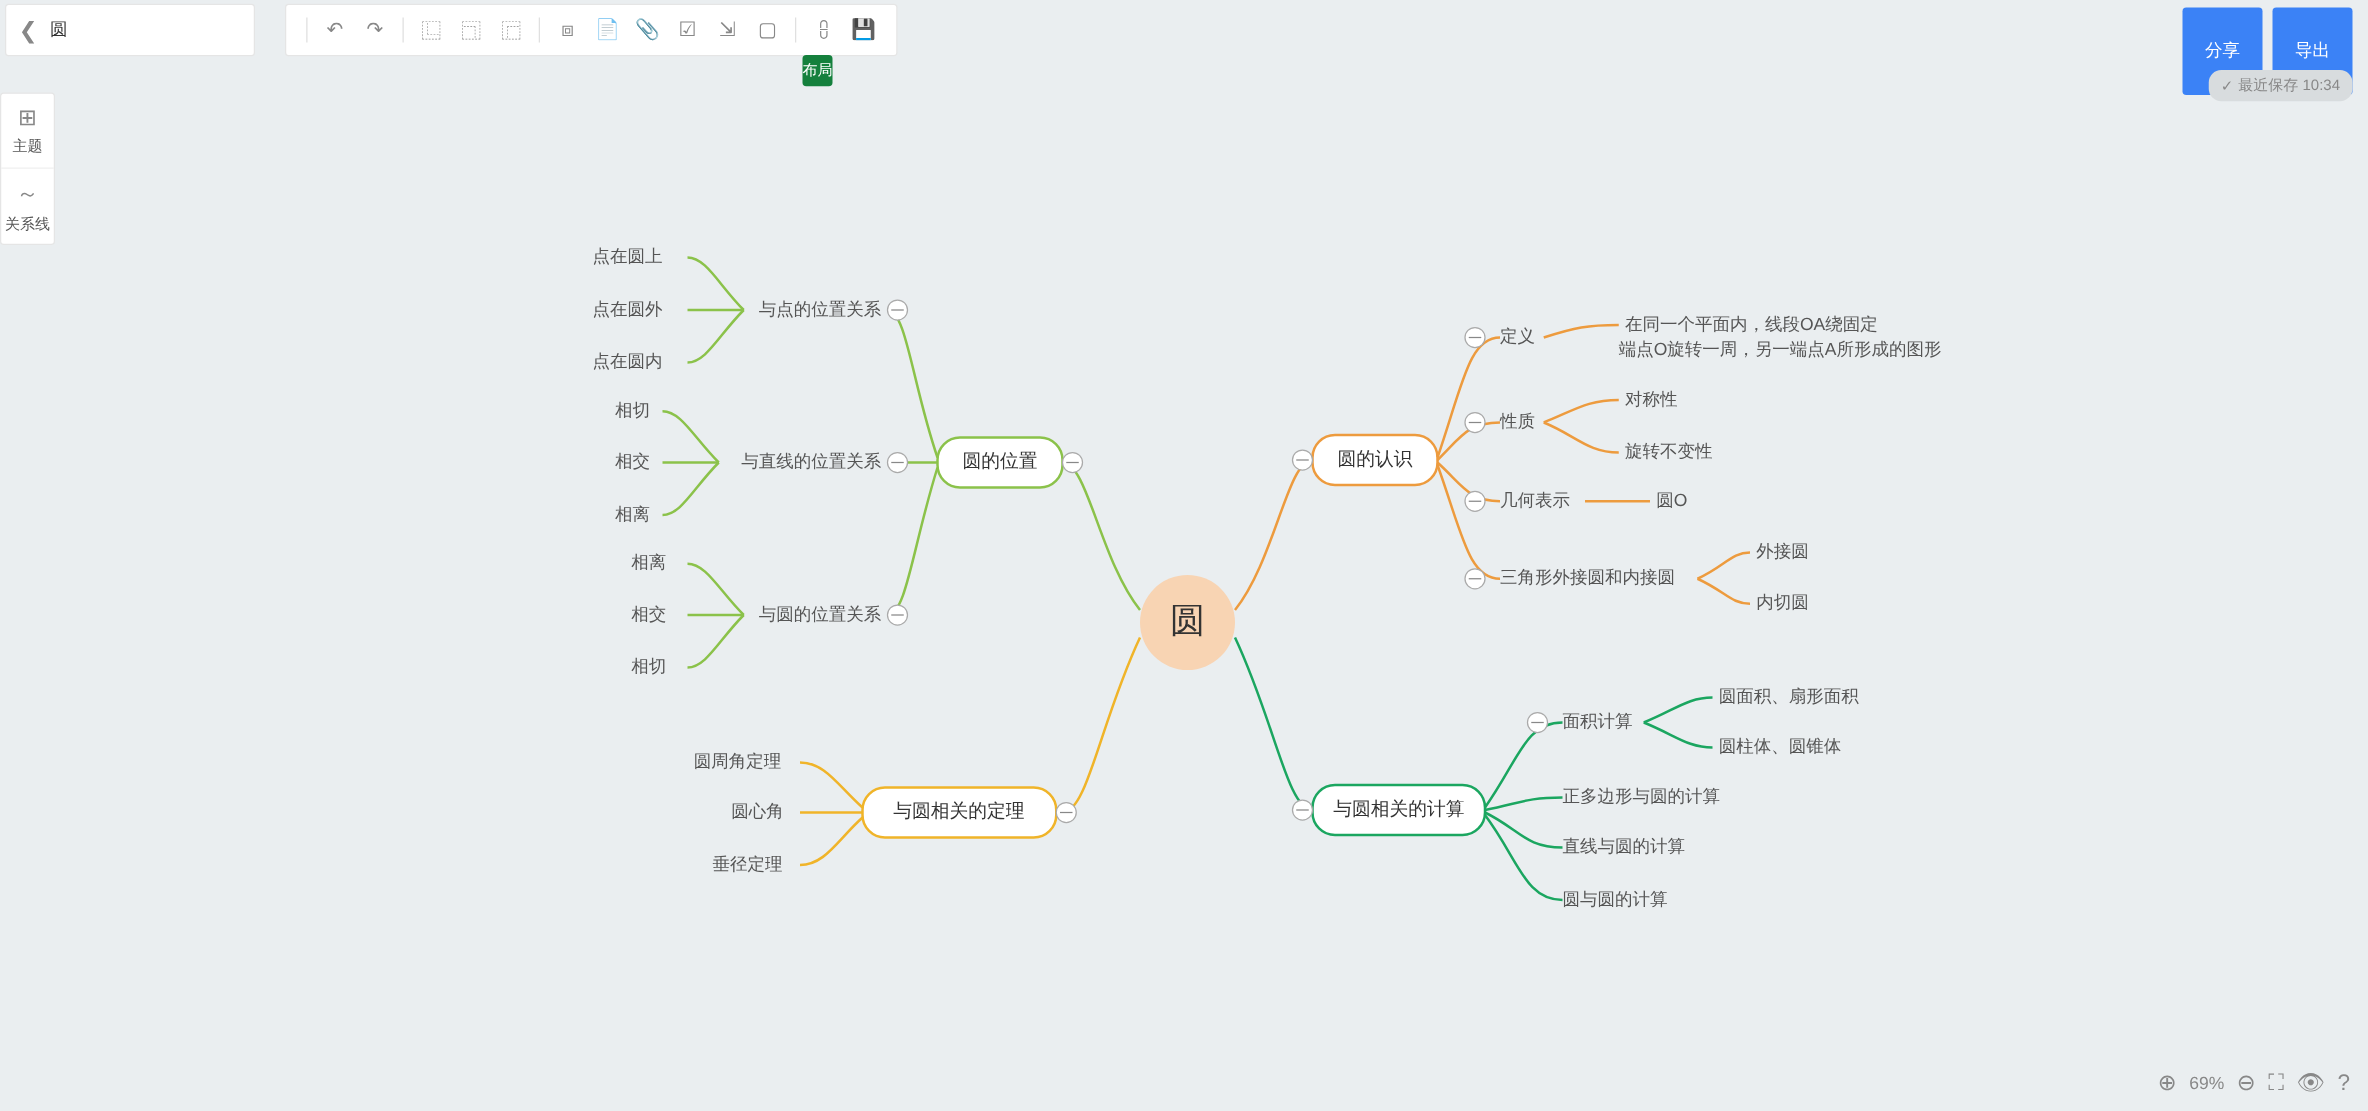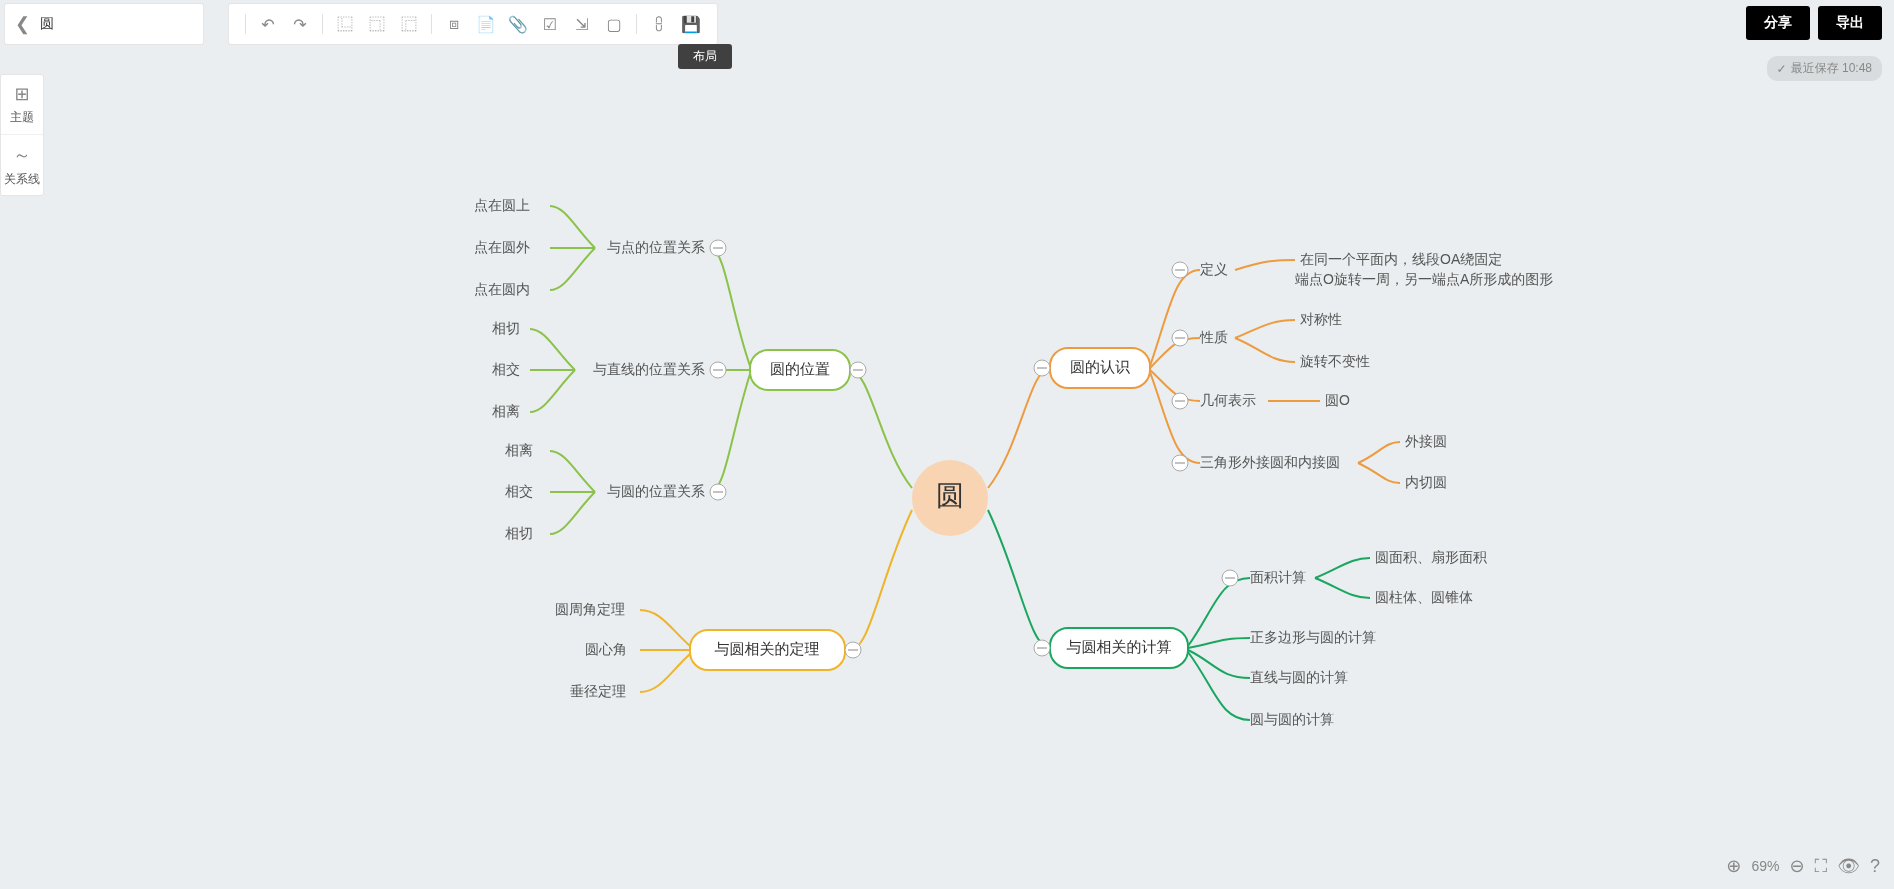--- a/index.html
+++ b/index.html
@@ -6,23 +6,23 @@
 body { font-family: "Microsoft YaHei", Arial, sans-serif; background: #eaeef0; width: 1894px; height: 889px; overflow: hidden; position: relative; }
 
 
 .topbar { position: absolute; top: 0; left: 0; width: 100%; height: 48px; background: #eaeef0; display: flex; align-items: center; }
 .title-area { background: #fff; height: 42px; width: 200px; border: 1px solid #e5e5e5; border-radius: 3px; margin-left: 4px; display: flex; align-items: center; padding: 0 10px; }
 .back-chevron { font-size: 18px; color: #888; margin-right: 10px; cursor: pointer; }
 .title-text { font-size: 14px; color: #333; }
 .toolbar { background: #fff; height: 42px; border: 1px solid #e5e5e5; border-radius: 3px; margin-left: 24px; display: flex; align-items: center; padding: 0 10px; }
 .tool-icon { width: 28px; height: 28px; display: inline-flex; align-items: center; justify-content: center; color: #888; cursor: pointer; border-radius: 3px; margin: 0 2px; }
 .tool-sep { width: 1px; height: 20px; background: #e0e0e0; margin: 0 6px; }
-.tooltip { position: absolute; top: 44px; left: 678px; background: #404040; color: #fff; font-size: 12px; padding: 4px 15px; border-radius: 3px; }
+.tooltip { position: absolute; top: 44px; left: 642px; background: #15803d; color: #fff; font-size: 12px; padding: 4px 0; border-radius: 3px; }
 .top-right { position: absolute; right: 12px; top: 6px; display: flex; gap: 8px; }
-.btn-orange { background: #000000; color: #fff; border: none; padding: 8px 18px; font-size: 14px; border-radius: 3px; cursor: pointer; font-weight: bold; }
+.btn-orange { background: #3b82f6; color: #fff; border: none; padding: 26px 18px; font-size: 14px; border-radius: 3px; cursor: pointer; }
 .save-status { position: absolute; right: 12px; top: 56px; background: #d8dcde; color: #888; font-size: 12px; padding: 4px 10px; border-radius: 10px; display: flex; align-items: center; gap: 4px; }
 
 
 .left-panel { position: absolute; left: 0; top: 74px; width: 44px; background: #fff; border: 1px solid #e5e5e5; border-radius: 3px; }
 .panel-item { height: 60px; display: flex; flex-direction: column; align-items: center; justify-content: center; font-size: 12px; color: #555; border-bottom: 1px solid #f0f0f0; cursor: pointer; }
 .panel-item:last-child { border-bottom: none; }
 .panel-item .pi-icon { font-size: 18px; color: #888; margin-bottom: 4px; }
 
 
 .bottombar { position: absolute; bottom: 12px; right: 14px; display: flex; align-items: center; gap: 10px; color: #888; font-size: 14px; }
@@ -75,21 +75,21 @@
 
 <div class="tooltip">布局</div>
 
 <div class="top-right">
   <button class="btn-orange">分享</button>
   <button class="btn-orange">导出</button>
 </div>
 
 <div class="save-status">
   <span>✓</span>
-  <span>最近保存 10:48</span>
+  <span>最近保存 10:34</span>
 </div>
 
 <div class="left-panel">
   <div class="panel-item">
     <span class="pi-icon">⊞</span>
     <span>主题</span>
   </div>
   <div class="panel-item">
     <span class="pi-icon">～</span>
     <span>关系线</span>

